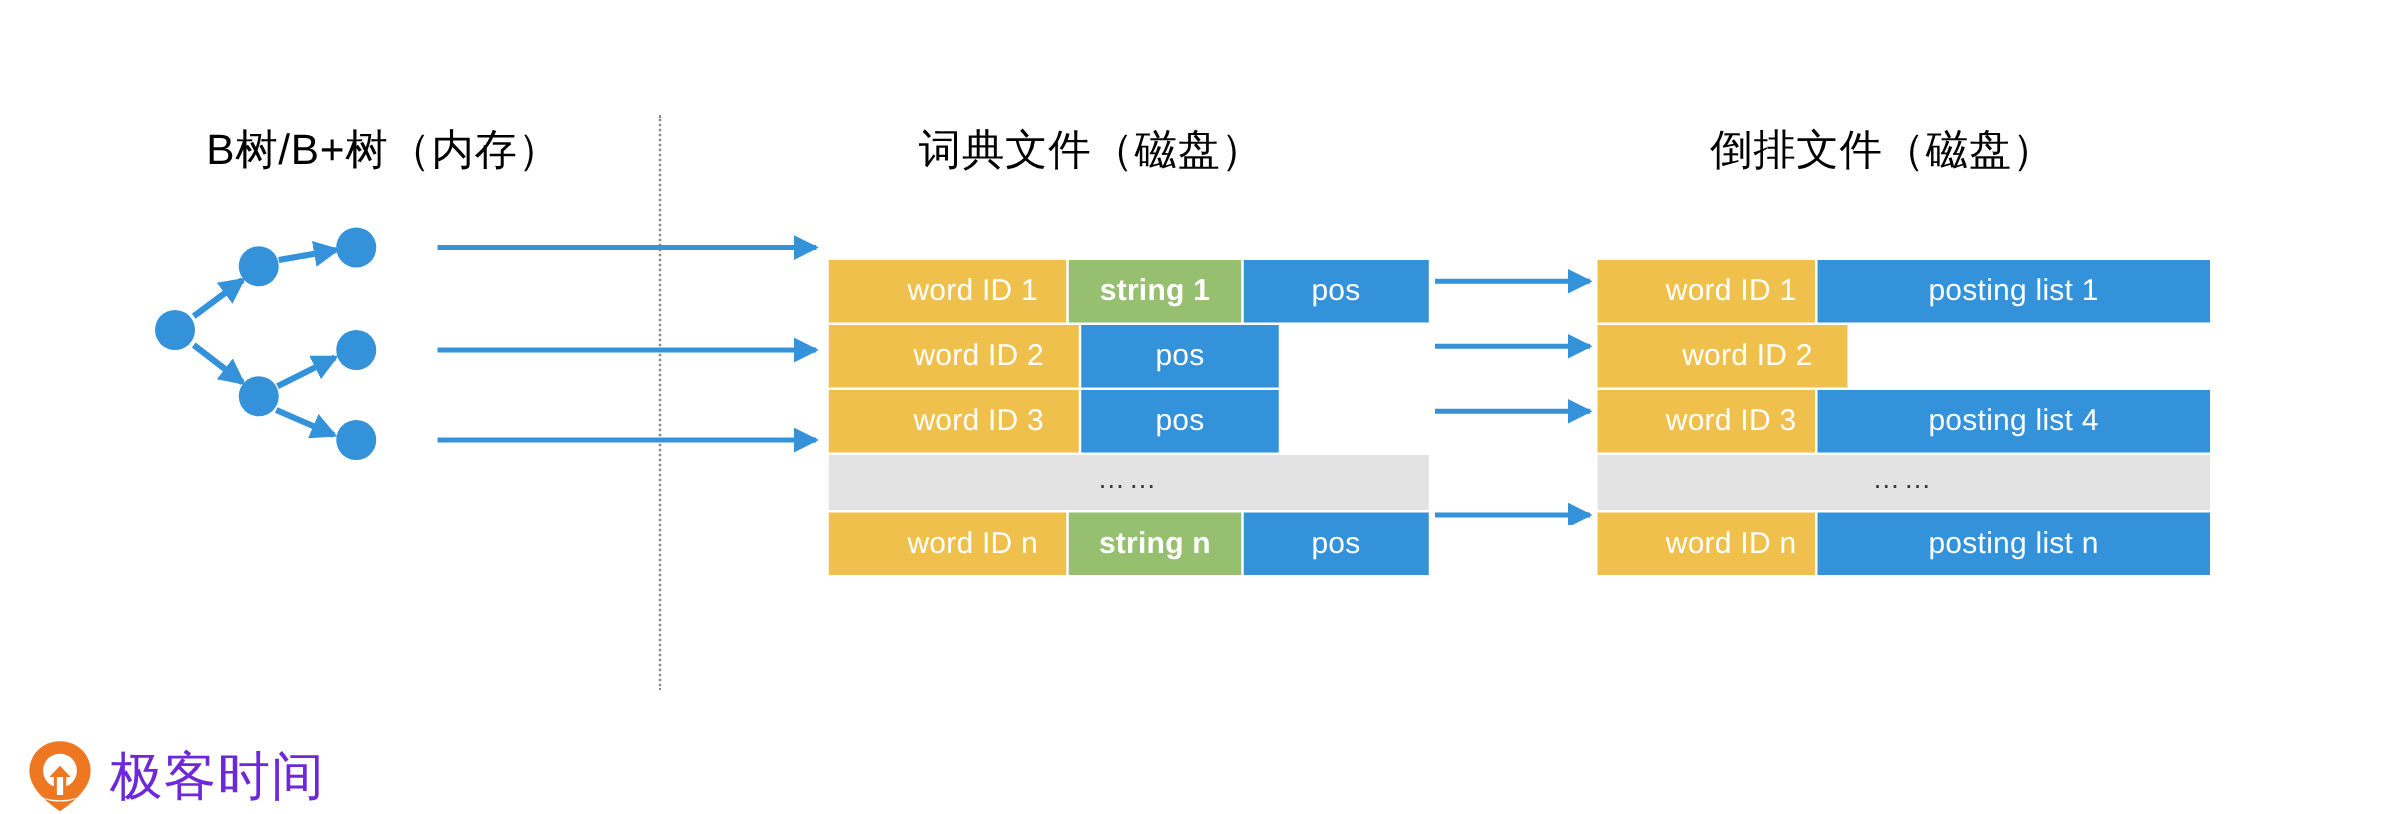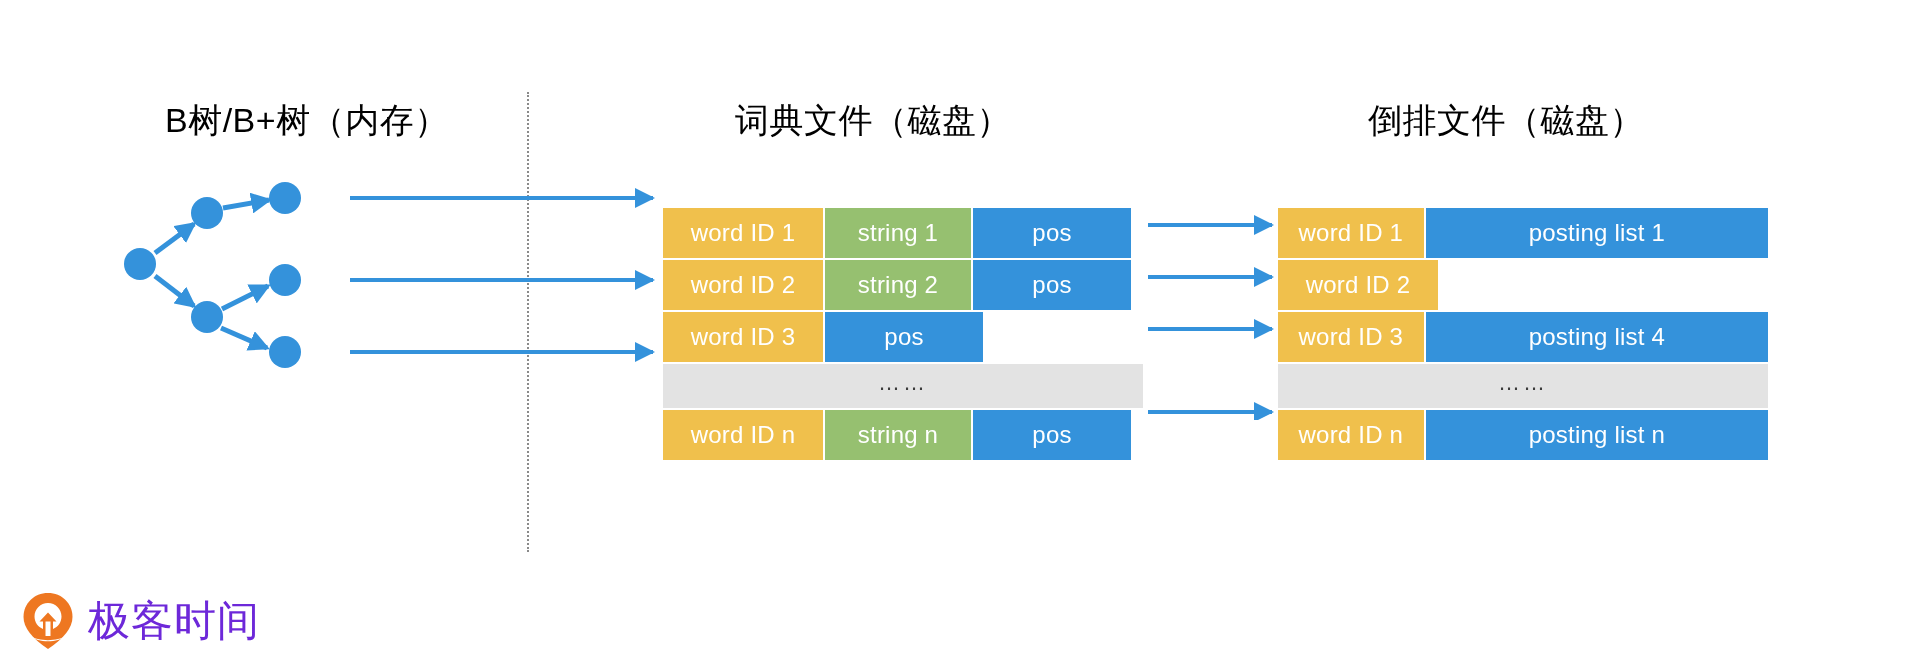--- a/index.html
+++ b/index.html
@@ -99,27 +99,27 @@
   .cell {
     display: flex;
     align-items: center;
     justify-content: center;
     color: #ffffff;
     font-size: 24px;
     line-height: 1;
     white-space: nowrap;
     letter-spacing: 0.2px;
   }
-  .cell.yellow { background: #F0C04C; }
+  .cell.yellow { background: #F0C04C; padding-left: 40px; }
   .cell.green  { background: #96C070; }
   .cell.blue   { background: #3492DB; }
 
   
   #dict-table .c-id  { width: 160px; }
-  #dict-table .c-str { width: 146px; }
+  #dict-table .c-str { width: 146px; font-weight: bold; }
   #dict-table .c-pos { width: 158px; }
 
   
   #inv-table .c-id   { width: 160px; }
   #inv-table .c-list { width: 376px; }
 
   .row.ellipsis {
     height: 44px;
   }
   .ellipsis-cell {
@@ -221,21 +221,20 @@
   <div class="table" id="dict-table">
 
     <div class="row">
       <div class="cell yellow c-id">word ID 1</div>
       <div class="cell green  c-str">string 1</div>
       <div class="cell blue   c-pos">pos</div>
     </div>
 
     <div class="row">
       <div class="cell yellow c-id">word ID 2</div>
-      <div class="cell green  c-str">string 2</div>
       <div class="cell blue   c-pos">pos</div>
     </div>
 
     <div class="row">
       <div class="cell yellow c-id">word ID 3</div>
       <div class="cell blue   c-pos">pos</div>
     </div>
 
     <div class="row ellipsis">
       <div class="ellipsis-cell">……</div>

